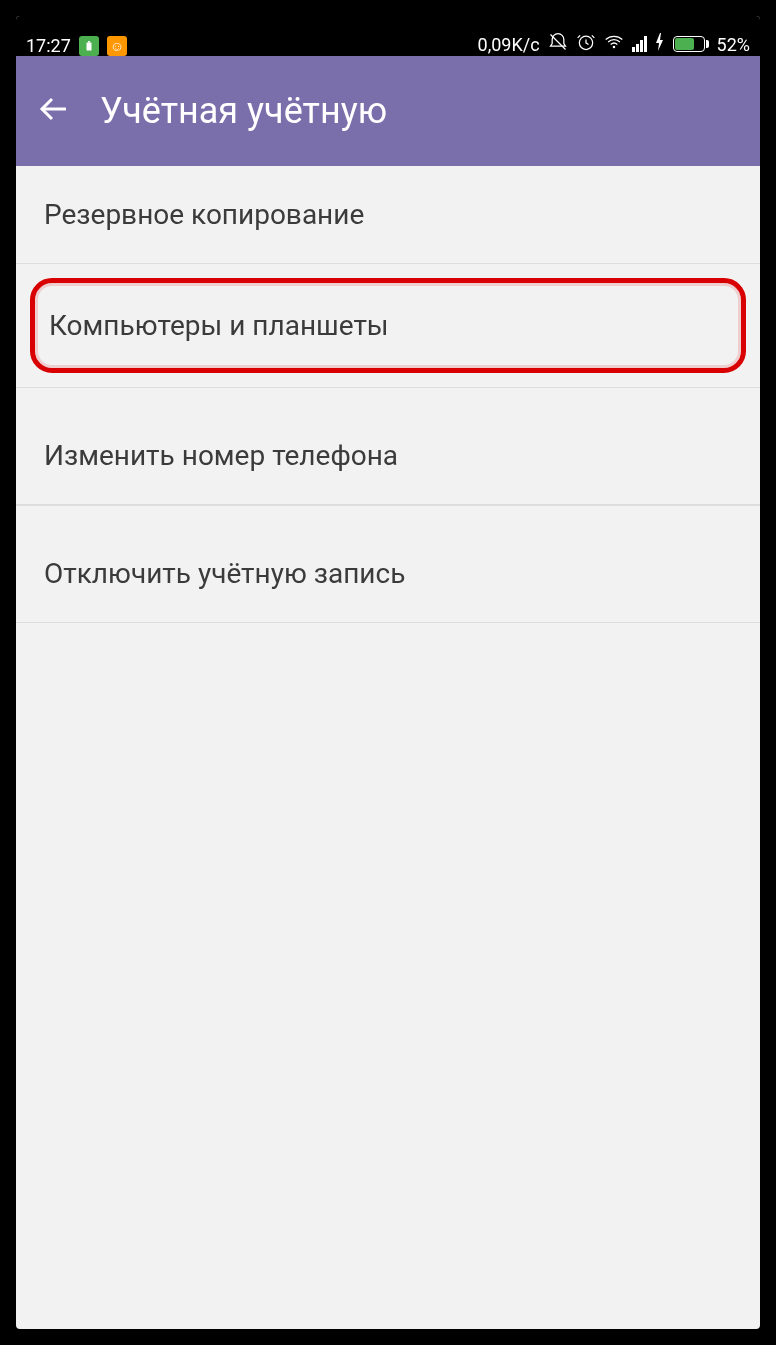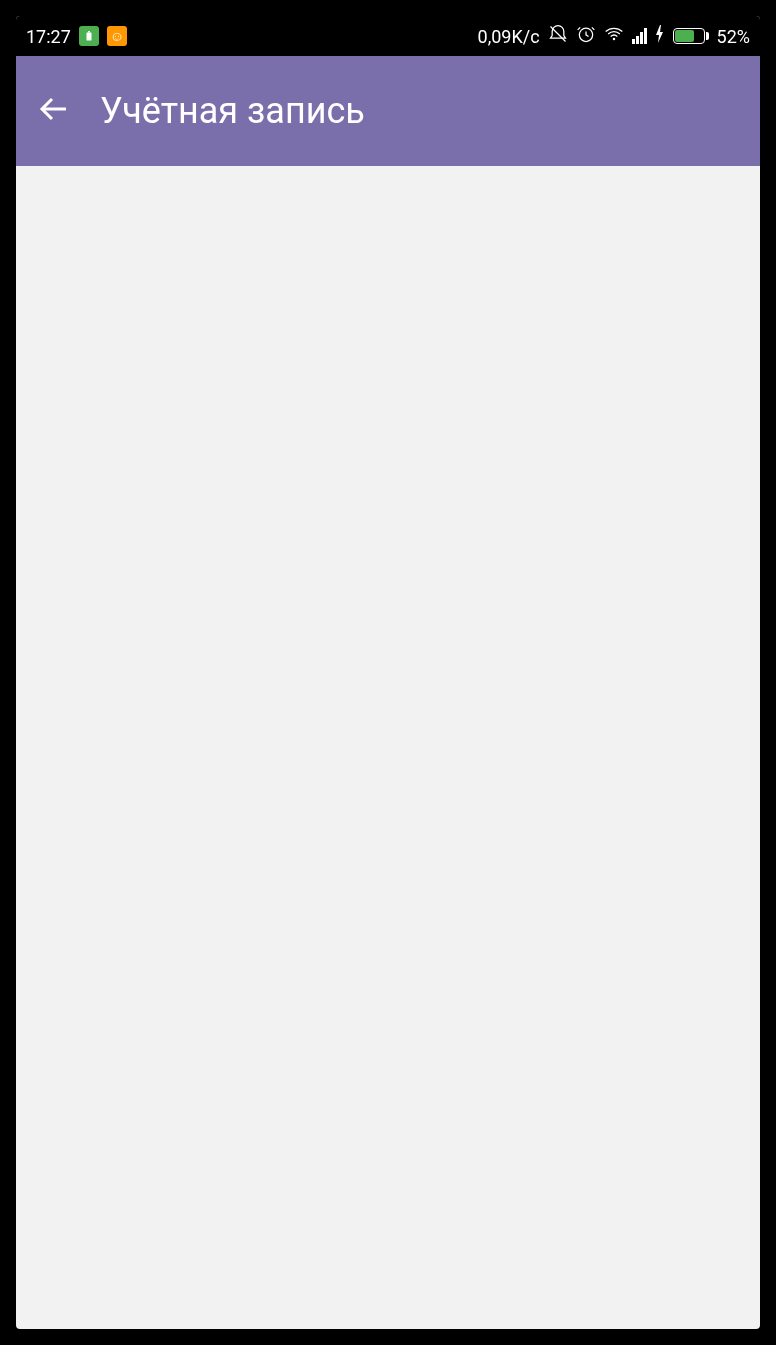--- a/index.html
+++ b/index.html
@@ -23,21 +23,21 @@
       border: 16px solid #000;
       border-radius: 20px;
       background: #f2f2f2;
       overflow: hidden;
     }
     .status-bar {
       background: #000;
       color: #fff;
       height: 40px;
       display: flex;
-      align-items: center;
+      align-items: flex-end;
       justify-content: space-between;
       padding: 0 10px;
       font-size: 18px;
     }
     .status-left {
       display: flex;
       align-items: center;
       gap: 8px;
     }
     .status-right {
@@ -215,16 +215,32 @@
     </div>
   </div>
 
   <div class="app-header">
     <span>
       <svg class="arrow-back" viewBox="0 0 36 36">
         <line x1="6" y1="18" x2="30" y2="18"></line>
         <polyline points="16,8 6,18 16,28"></polyline>
       </svg>
     </span>
-    <span class="header-title">Учётная запись</span>
+    <span class="header-title">Учётная учётную</span>
   </div>
 
+  <div class="content">
+    <div class="list-item">
+      <span>Резервное копирование</span>
+    </div>
+    <div class="list-item highlighted">
+      <span>Компьютеры и планшеты</span>
+    </div>
+    <div class="section-gap"></div>
+    <div class="list-item">
+      <span>Изменить номер телефона</span>
+    </div>
+    <div class="section-gap"></div>
+    <div class="list-item">
+      <span>Отключить учётную запись</span>
+    </div>
+  </div>
 </div>
 
 </body></html>

